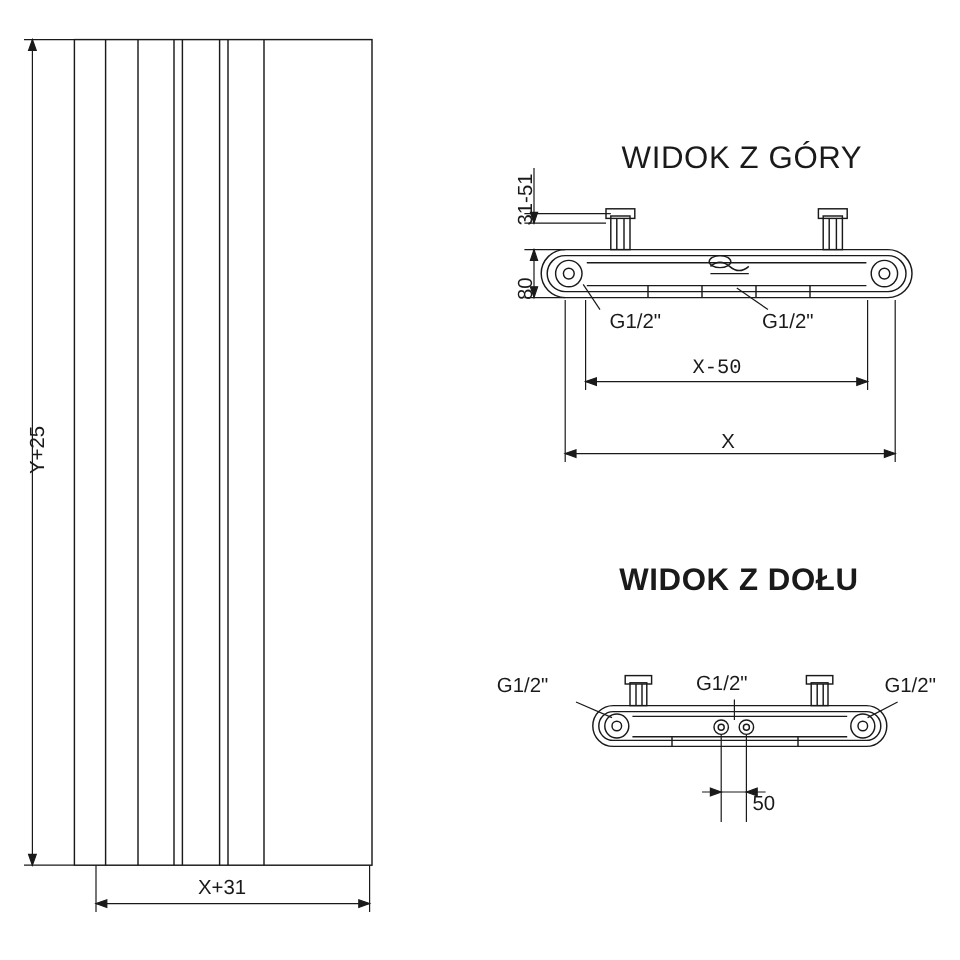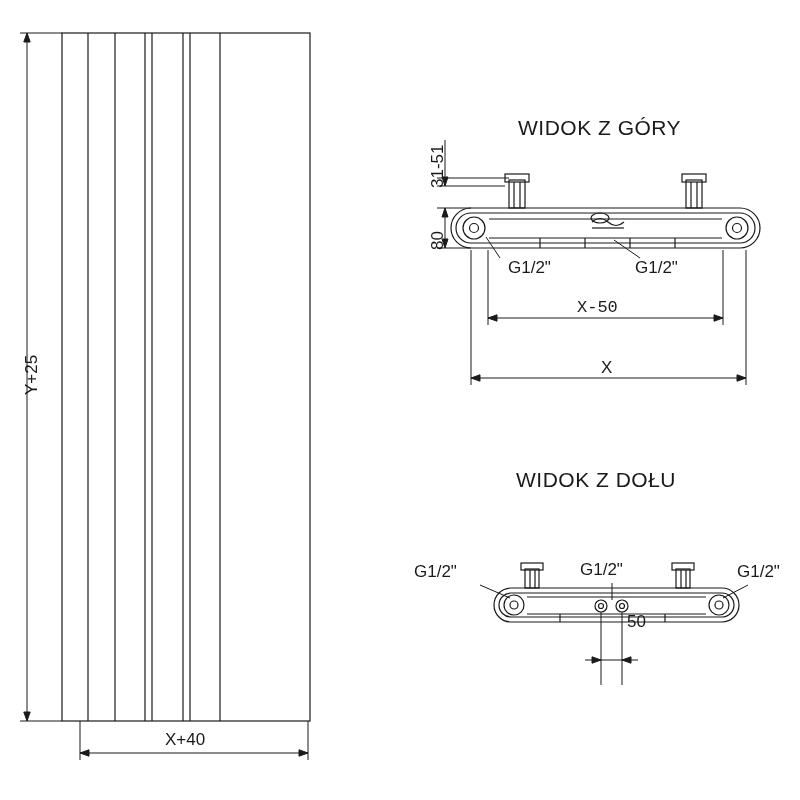--- a/index.html
+++ b/index.html
@@ -23,21 +23,21 @@
   .lbl {
     position: absolute;
     color: #1a1a1a;
     font-family: "Liberation Sans", sans-serif;
     white-space: nowrap;
   }
   .lbl-dim {
     font-size: 17px;
   }
   .lbl-title {
-    font-size: 21px;
+    font-size: 26px;
     letter-spacing: 0.5px;
   }
   .rot90 {
     transform: rotate(-90deg);
     transform-origin: left top;
   }
 </style>
 </head>
 <body>
 
@@ -189,37 +189,37 @@
       <line x1="622" y1="612" x2="622" y2="685"></line>
       <line x1="585" y1="660" x2="638" y2="660"></line>
       <path d="M601,660 l-9,-3.2 l0,6.4 Z"></path>
       <path d="M622,660 l9,-3.2 l0,6.4 Z"></path>
     </g>
   </g>
 </svg>
 
 <div class="lbl lbl-dim rot90" style="left: 22px; top: 395px;">Y+25</div>
 
-<div class="lbl lbl-dim" style="left: 165px; top: 730px;">X+40</div>
+<div class="lbl lbl-dim" style="left: 165px; top: 730px;">X+31</div>
 
 <div class="lbl lbl-title" style="left: 518px; top: 116px;">WIDOK Z GÓRY</div>
 
 <div class="lbl lbl-dim rot90" style="left: 428px; top: 188px;">31-51</div>
 
 <div class="lbl lbl-dim rot90" style="left: 428px; top: 250px;">80</div>
 
 <div class="lbl lbl-dim" style="left: 508px; top: 258px;">G1/2"</div>
 
 <div class="lbl lbl-dim" style="left: 635px; top: 258px;">G1/2"</div>
 
 <div class="lbl lbl-dim" style="left: 577px; top: 298px; font-family: Liberation Mono, monospace;">X-50</div>
 
 <div class="lbl lbl-dim" style="left: 601px; top: 358px;">X</div>
 
-<div class="lbl lbl-title" style="left: 516px; top: 468px;">WIDOK Z DOŁU</div>
+<div class="lbl lbl-title" style="left: 516px; top: 468px; font-weight: bold;">WIDOK Z DOŁU</div>
 
 <div class="lbl lbl-dim" style="left: 414px; top: 562px;">G1/2"</div>
 
 <div class="lbl lbl-dim" style="left: 580px; top: 560px;">G1/2"</div>
 
 <div class="lbl lbl-dim" style="left: 737px; top: 562px;">G1/2"</div>
 
-<div class="lbl lbl-dim" style="left: 627px; top: 612px;">50</div>
+<div class="lbl lbl-dim" style="left: 627px; top: 660px;">50</div>
 
 </body></html>

